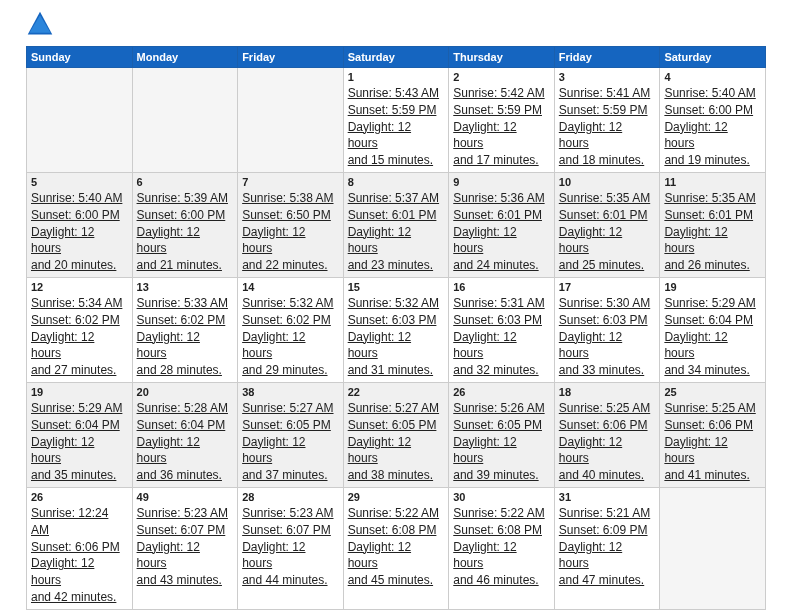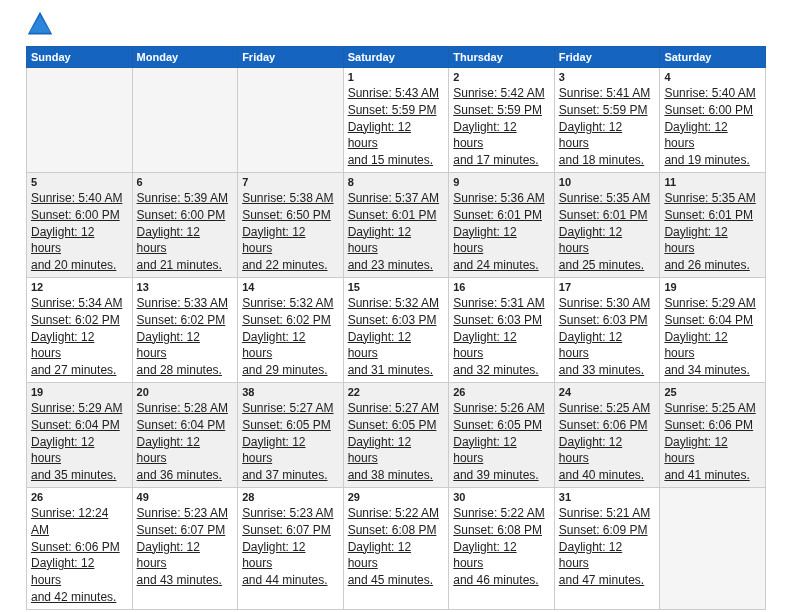--- a/index.html
+++ b/index.html
@@ -295,21 +295,21 @@
 and 38 minutes.</div>
           </td>
           <td>
             <span class="day-number">26</span>
             <div class="day-info" style="white-space: pre-line;">Sunrise: 5:26 AM
 Sunset: 6:05 PM
 Daylight: 12 hours
 and 39 minutes.</div>
           </td>
           <td>
-            <span class="day-number">24</span>
+            <span class="day-number">18</span>
             <div class="day-info" style="white-space: pre-line;">Sunrise: 5:25 AM
 Sunset: 6:06 PM
 Daylight: 12 hours
 and 40 minutes.</div>
           </td>
           <td>
             <span class="day-number">25</span>
             <div class="day-info" style="white-space: pre-line;">Sunrise: 5:25 AM
 Sunset: 6:06 PM
 Daylight: 12 hours

